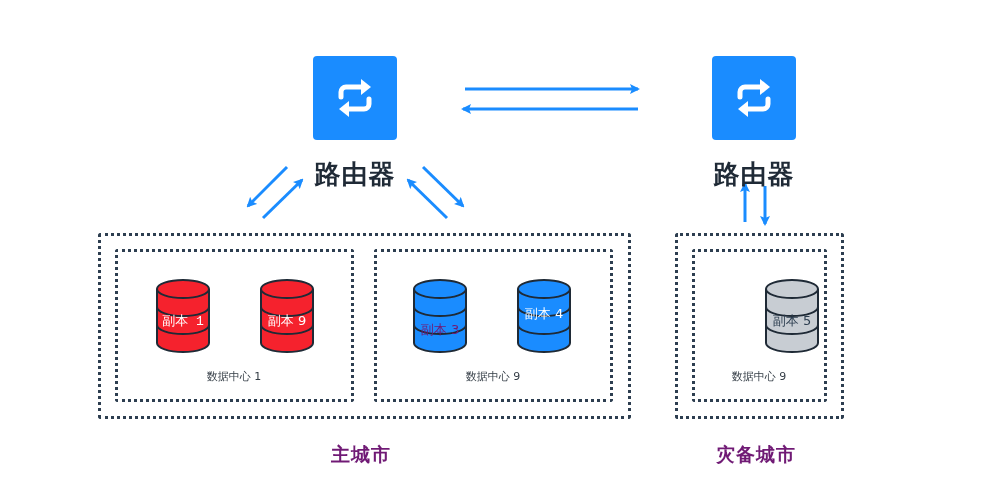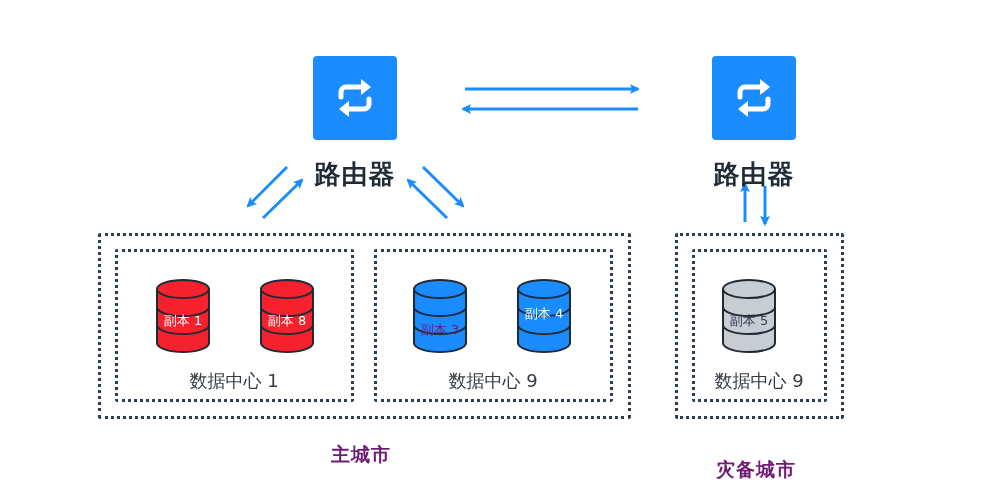--- a/index.html
+++ b/index.html
@@ -3,21 +3,21 @@
   <meta charset="utf-8">
   <style>
     html, body { margin: 0; padding: 0; background: #ffffff; }
     body { width: 1002px; height: 499px; position: relative; overflow: hidden;
            font-family: "DejaVu Sans", "Liberation Sans", sans-serif; color: #1f2a36; }
     .abs { position: absolute; }
     .router-box { width: 84px; height: 84px; border-radius: 4px; background: #1a8cff;
                   display: flex; align-items: center; justify-content: center; }
     .router-label { width: 120px; text-align: center; font-size: 26px; font-weight: bold; color: #1f2a36; letter-spacing: 1px; }
     .dotted { border: 3px dotted #2d3e50; box-sizing: border-box; border-radius: 3px; }
-    .dc-label { width: 160px; text-align: center; font-size: 18px; color: #333c45; }
+    .dc-label { width: 160px; text-align: center; font-size: 11px; color: #333c45; }
     .city-label { width: 140px; text-align: center; font-size: 19px; font-weight: bold; color: #701a75; letter-spacing: 1px; }
     .cyl { width: 56px; height: 76px; }
     .cyl-label { width: 70px; text-align: center; font-size: 13px; color: #ffffff; }
     svg.overlay { position: absolute; left: 0; top: 0; }
   </style>
 </head>
 <body>
 
 <svg class="overlay" width="1002" height="499">
   <defs>
@@ -60,50 +60,50 @@
 <div class="abs router-label" style="left:694px; top:157px;">路由器</div>
 
 <div class="abs dotted" style="left:98px; top:233px; width:533px; height:186px;"></div>
 <div class="abs dotted" style="left:115px; top:249px; width:239px; height:153px;"></div>
 <div class="abs dotted" style="left:374px; top:249px; width:239px; height:153px;"></div>
 
 <div class="abs dotted" style="left:675px; top:233px; width:169px; height:186px;"></div>
 <div class="abs dotted" style="left:692px; top:249px; width:135px; height:153px;"></div>
 
 <div id="replicas">
-    <div class="abs" style="left: 155px; top: 279px;"><svg class="cyl" width="56" height="76" viewBox="0 0 56 76">
+    <div class="abs" style="left: 155px; top: 279px; font-family: Liberation Mono, monospace;"><svg class="cyl" width="56" height="76" viewBox="0 0 56 76">
         <path d="M2,10 V64 A26,9 0 0 0 54,64 V10" fill="#f5222d" stroke="#1f2a36" stroke-width="2"></path>
         <ellipse cx="28" cy="10" rx="26" ry="9" fill="#f5222d" stroke="#1f2a36" stroke-width="2"></ellipse>
         <path d="M2,28 A26,9 0 0 0 54,28" fill="none" stroke="#1f2a36" stroke-width="2"></path>
         <path d="M2,46 A26,9 0 0 0 54,46" fill="none" stroke="#1f2a36" stroke-width="2"></path>
       </svg><div class="abs cyl-label" style="left: -7px; top: 33px; color: rgb(255, 255, 255);">副本 1</div></div>
     <div class="abs" style="left: 259px; top: 279px;"><svg class="cyl" width="56" height="76" viewBox="0 0 56 76">
         <path d="M2,10 V64 A26,9 0 0 0 54,64 V10" fill="#f5222d" stroke="#1f2a36" stroke-width="2"></path>
         <ellipse cx="28" cy="10" rx="26" ry="9" fill="#f5222d" stroke="#1f2a36" stroke-width="2"></ellipse>
         <path d="M2,28 A26,9 0 0 0 54,28" fill="none" stroke="#1f2a36" stroke-width="2"></path>
         <path d="M2,46 A26,9 0 0 0 54,46" fill="none" stroke="#1f2a36" stroke-width="2"></path>
-      </svg><div class="abs cyl-label" style="left: -7px; top: 33px; color: rgb(255, 255, 255);">副本 8</div></div>
+      </svg><div class="abs cyl-label" style="left: -7px; top: 33px; color: rgb(255, 255, 255);">副本 9</div></div>
     <div class="abs" style="left: 412px; top: 279px;"><svg class="cyl" width="56" height="76" viewBox="0 0 56 76">
         <path d="M2,10 V64 A26,9 0 0 0 54,64 V10" fill="#1a8cff" stroke="#1f2a36" stroke-width="2"></path>
         <ellipse cx="28" cy="10" rx="26" ry="9" fill="#1a8cff" stroke="#1f2a36" stroke-width="2"></ellipse>
         <path d="M2,28 A26,9 0 0 0 54,28" fill="none" stroke="#1f2a36" stroke-width="2"></path>
         <path d="M2,46 A26,9 0 0 0 54,46" fill="none" stroke="#1f2a36" stroke-width="2"></path>
       </svg><div class="abs cyl-label" style="left: -7px; top: 42px; color: #701a75;">副本 3</div></div>
     <div class="abs" style="left: 516px; top: 279px;"><svg class="cyl" width="56" height="76" viewBox="0 0 56 76">
         <path d="M2,10 V64 A26,9 0 0 0 54,64 V10" fill="#1a8cff" stroke="#1f2a36" stroke-width="2"></path>
         <ellipse cx="28" cy="10" rx="26" ry="9" fill="#1a8cff" stroke="#1f2a36" stroke-width="2"></ellipse>
         <path d="M2,28 A26,9 0 0 0 54,28" fill="none" stroke="#1f2a36" stroke-width="2"></path>
         <path d="M2,46 A26,9 0 0 0 54,46" fill="none" stroke="#1f2a36" stroke-width="2"></path>
       </svg><div class="abs cyl-label" style="left: -7px; top: 26px; color: rgb(255, 255, 255);">副本 4</div></div>
-    <div class="abs" style="left: 721px; top: 279px;"><svg class="cyl" width="56" height="76" viewBox="0 0 56 76">
+    <div class="abs" style="left: 764px; top: 279px;"><svg class="cyl" width="56" height="76" viewBox="0 0 56 76">
         <path d="M2,10 V64 A26,9 0 0 0 54,64 V10" fill="#c8cdd3" stroke="#1f2a36" stroke-width="2"></path>
         <ellipse cx="28" cy="10" rx="26" ry="9" fill="#c8cdd3" stroke="#1f2a36" stroke-width="2"></ellipse>
         <path d="M2,28 A26,9 0 0 0 54,28" fill="none" stroke="#1f2a36" stroke-width="2"></path>
         <path d="M2,46 A26,9 0 0 0 54,46" fill="none" stroke="#1f2a36" stroke-width="2"></path>
       </svg><div class="abs cyl-label" style="left: -7px; top: 33px; color: rgb(45, 62, 80);">副本 5</div></div>
   </div>
 
 <div class="abs dc-label" style="left:154px; top:369px;">数据中心 1</div>
 <div class="abs dc-label" style="left:413px; top:369px;">数据中心 9</div>
 <div class="abs dc-label" style="left:679px; top:369px;">数据中心 9</div>
 
 <div class="abs city-label" style="left:291px; top:442px;">主城市</div>
-<div class="abs city-label" style="left:686px; top:442px;margin-top:15px;">灾备城市</div>
+<div class="abs city-label" style="left:686px; top:442px;">灾备城市</div>
 
 </body></html>

